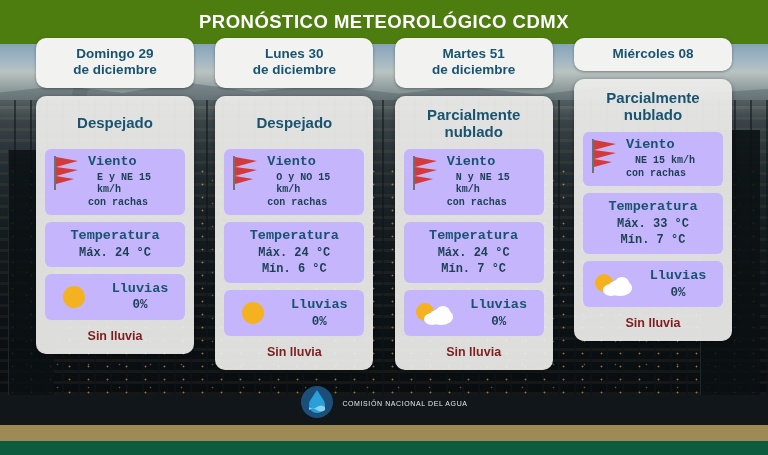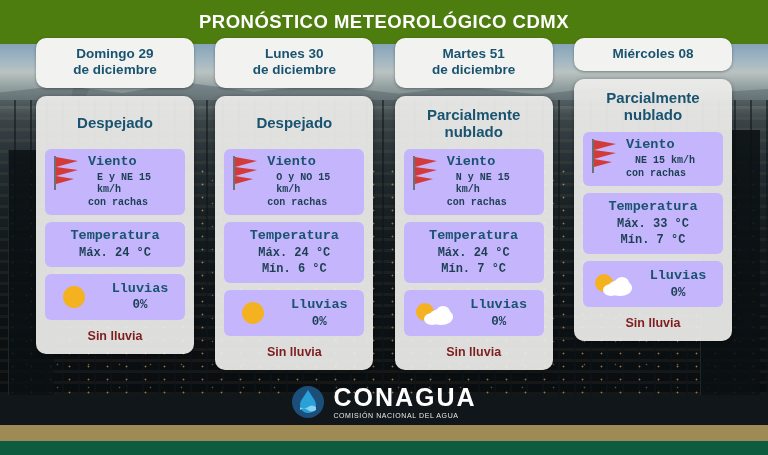--- a/index.html
+++ b/index.html
@@ -382,21 +382,20 @@
 
   <div class="logo-wrap">
     <div class="logo-mark">
       <svg viewBox="0 0 34 34" width="34" height="34">
         <circle cx="17" cy="17" r="16" fill="#1b4f7a"></circle>
         <path d="M17 5 C12 13 9 16 9 20 a8 8 0 0 0 16 0 c0-4-3-7-8-15z" fill="#2aa0d8"></path>
         <path d="M9 22 q4 3 8 0 t8 0 v3 q-4 3 -8 0 t-8 0z" fill="#8ad3f0"></path>
       </svg>
     </div>
     <div class="logo-text">
-      <div class="logo-name">CONAGUA</div>
       <div class="logo-sub">COMISIÓN NACIONAL DEL AGUA</div>
     </div>
   </div>
 
   <div class="bar-gold"></div>
   <div class="bar-green"></div>
 
 </div>
 
 </body></html>

